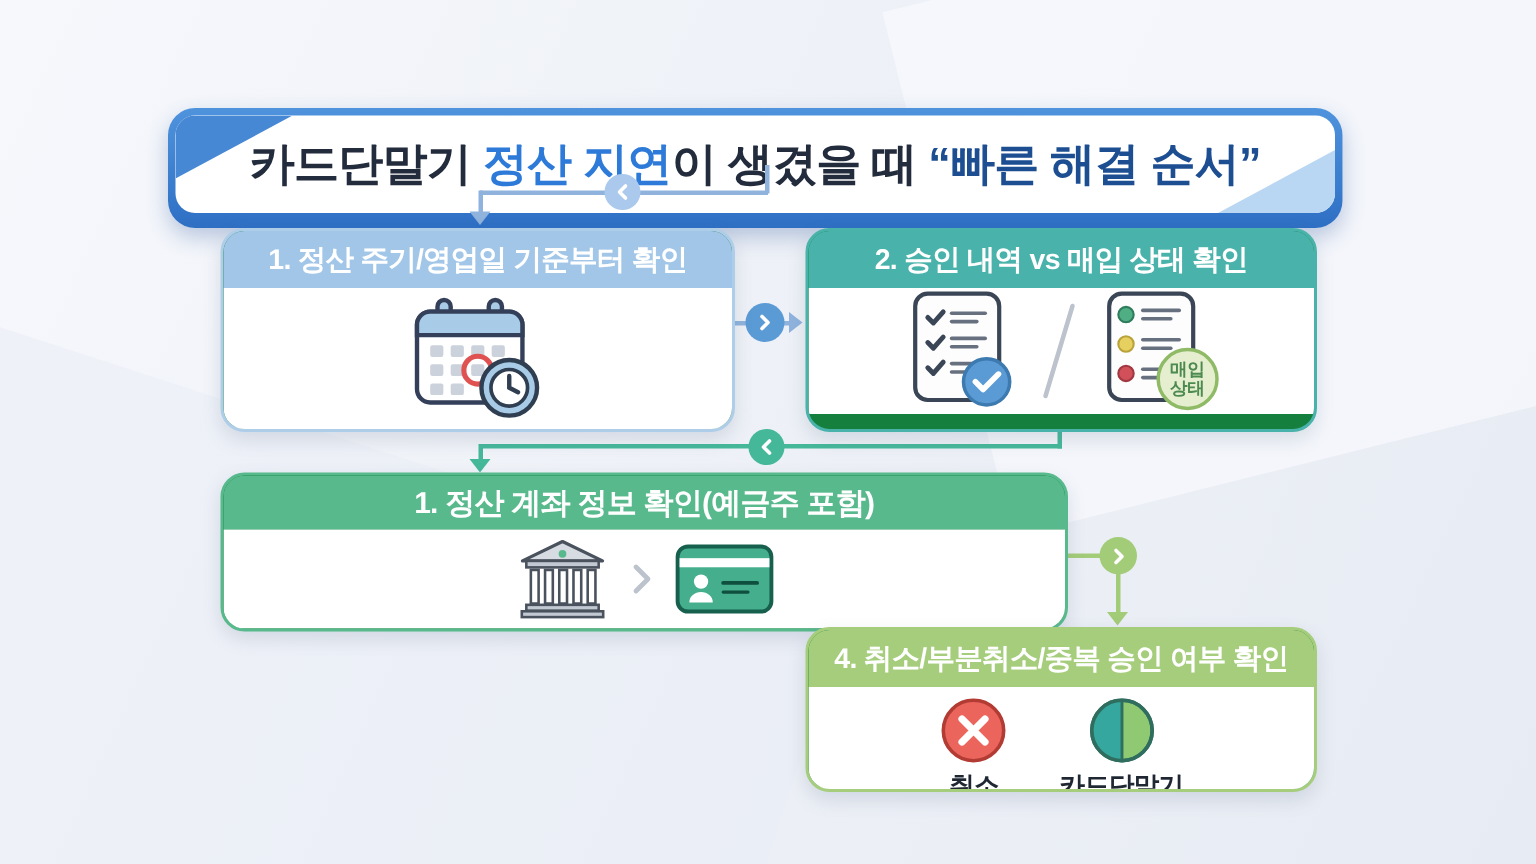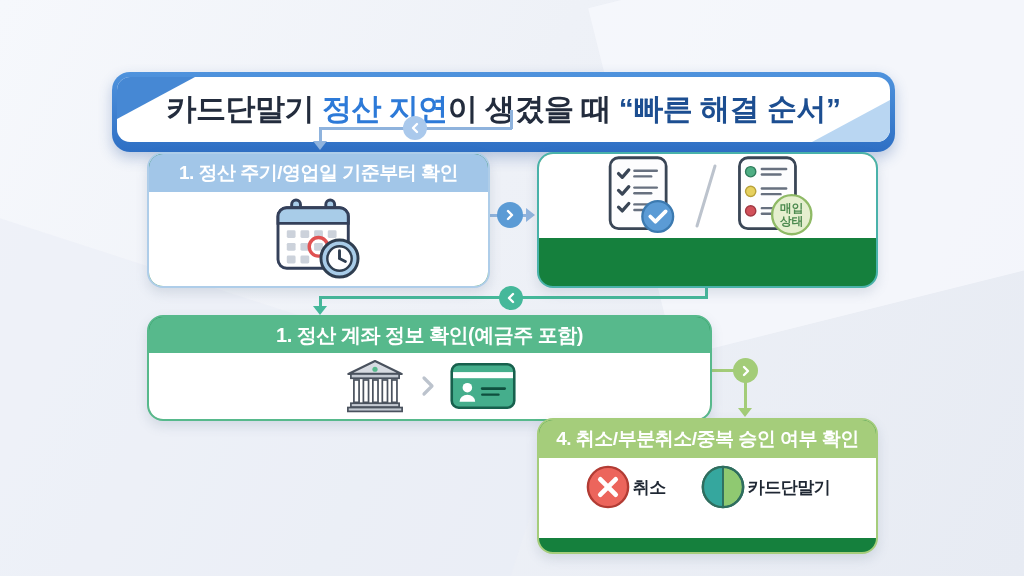--- a/index.html
+++ b/index.html
@@ -43,24 +43,24 @@
   .box1 .step-body { height:94px; }
 
   .box2 { left:537px; top:152px; width:341px; height:136px; border:2px solid #49b2aa; }
   .box2 .step-header { height:38px; background:#49b2aa; font-size:19px; border-radius:12px 12px 0 0; }
   .box2 .step-body { height:84px; gap:14px;text-align:right; }
 
   .box3 { left:147px; top:315px; width:565px; height:106px; border:2px solid #57b98c; }
   .box3 .step-header { height:36px; background:#57b98c; font-size:20px; border-radius:12px 12px 0 0; }
   .box3 .step-body { height:66px; gap:12px; }
 
-  .box4 { left:537px; top:418px; width:341px; height:136px; border:2px solid #a5cd7b; }
+  .box4 { left:537px; top:418px; width:341px; height:110px; border:2px solid #a5cd7b; }
   .box4 .step-header { height:38px; background:#a5cd7b; font-size:19px; border-radius:12px 12px 0 0; }
   .box4 .step-body { height:80px; gap:34px; align-items:flex-start; padding-top:6px; }
-  .step4-item { display:flex; flex-direction:row; align-items:center; gap:2px; }
+  .step4-item { display:flex; flex-direction:column; align-items:center; gap:2px; }
   .step4-label { font-size:17px; font-weight:700; color:#1f2733; letter-spacing:-0.5px; }
 
   
   .seg { position:absolute; }
   .c-blue  { background:#8fb3dd; }
   .c-teal  { background:#45b89a; }
   .c-green { background:#a3cc78; }
   .arrow-down-blue { position:absolute; width:0; height:0;
     border-left:7px solid transparent; border-right:7px solid transparent; border-top:9px solid #8fb3dd; }
   .arrow-right-blue { position:absolute; width:0; height:0;
@@ -151,20 +151,21 @@
         </g>
         <circle cx="49.5" cy="50" r="9.5" fill="none" stroke="#e05252" stroke-width="3.5"></circle>
         <circle cx="71" cy="62" r="19" fill="#a8cce8" stroke="#2f3e50" stroke-width="3"></circle>
         <circle cx="71" cy="62" r="12.5" fill="#ffffff" stroke="#2f3e50" stroke-width="2.5"></circle>
         <path d="M71 62 L71 54 M71 62 L77 65" fill="none" stroke="#2f3e50" stroke-width="3" stroke-linecap="round"></path>
       </svg>
     </div>
   </div>
 
   <div class="step-box box2">
+    <div class="step-header">2. 승인 내역 vs 매입 상태 확인</div>
     <div class="step-body">
       <svg width="78" height="84" viewBox="0 0 80 90">
         <rect x="8" y="4" width="60" height="76" rx="9" fill="#fdfdfe" stroke="#3a4656" stroke-width="3"></rect>
         <g stroke="#3a4656" stroke-width="3.5" fill="none" stroke-linecap="round" stroke-linejoin="round">
           <path d="M17 21 l4 4 l7 -8"></path>
             <path d="M17 39 l4 4 l7 -8"></path>
             <path d="M17 57 l4 4 l7 -8"></path>
         </g>
         <g stroke="#67707f" stroke-width="2.6" stroke-linecap="round">
           <line x1="34" y1="18" x2="58" y2="18"></line>

